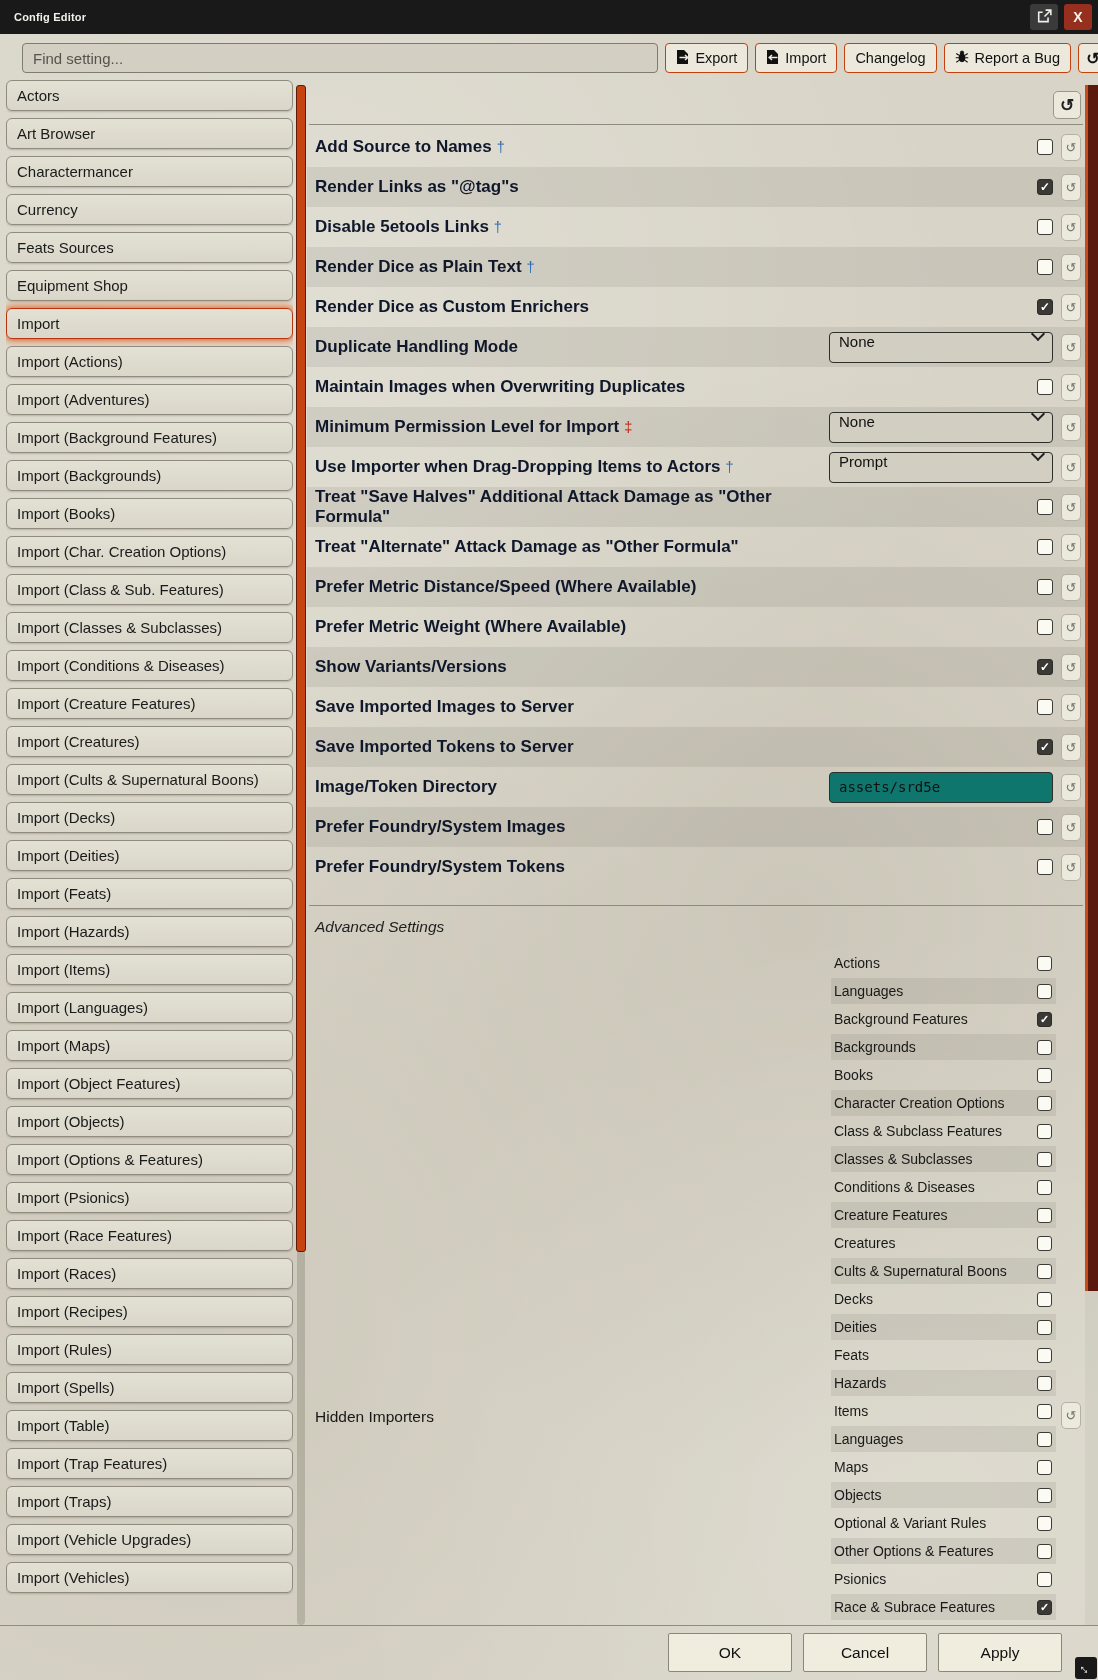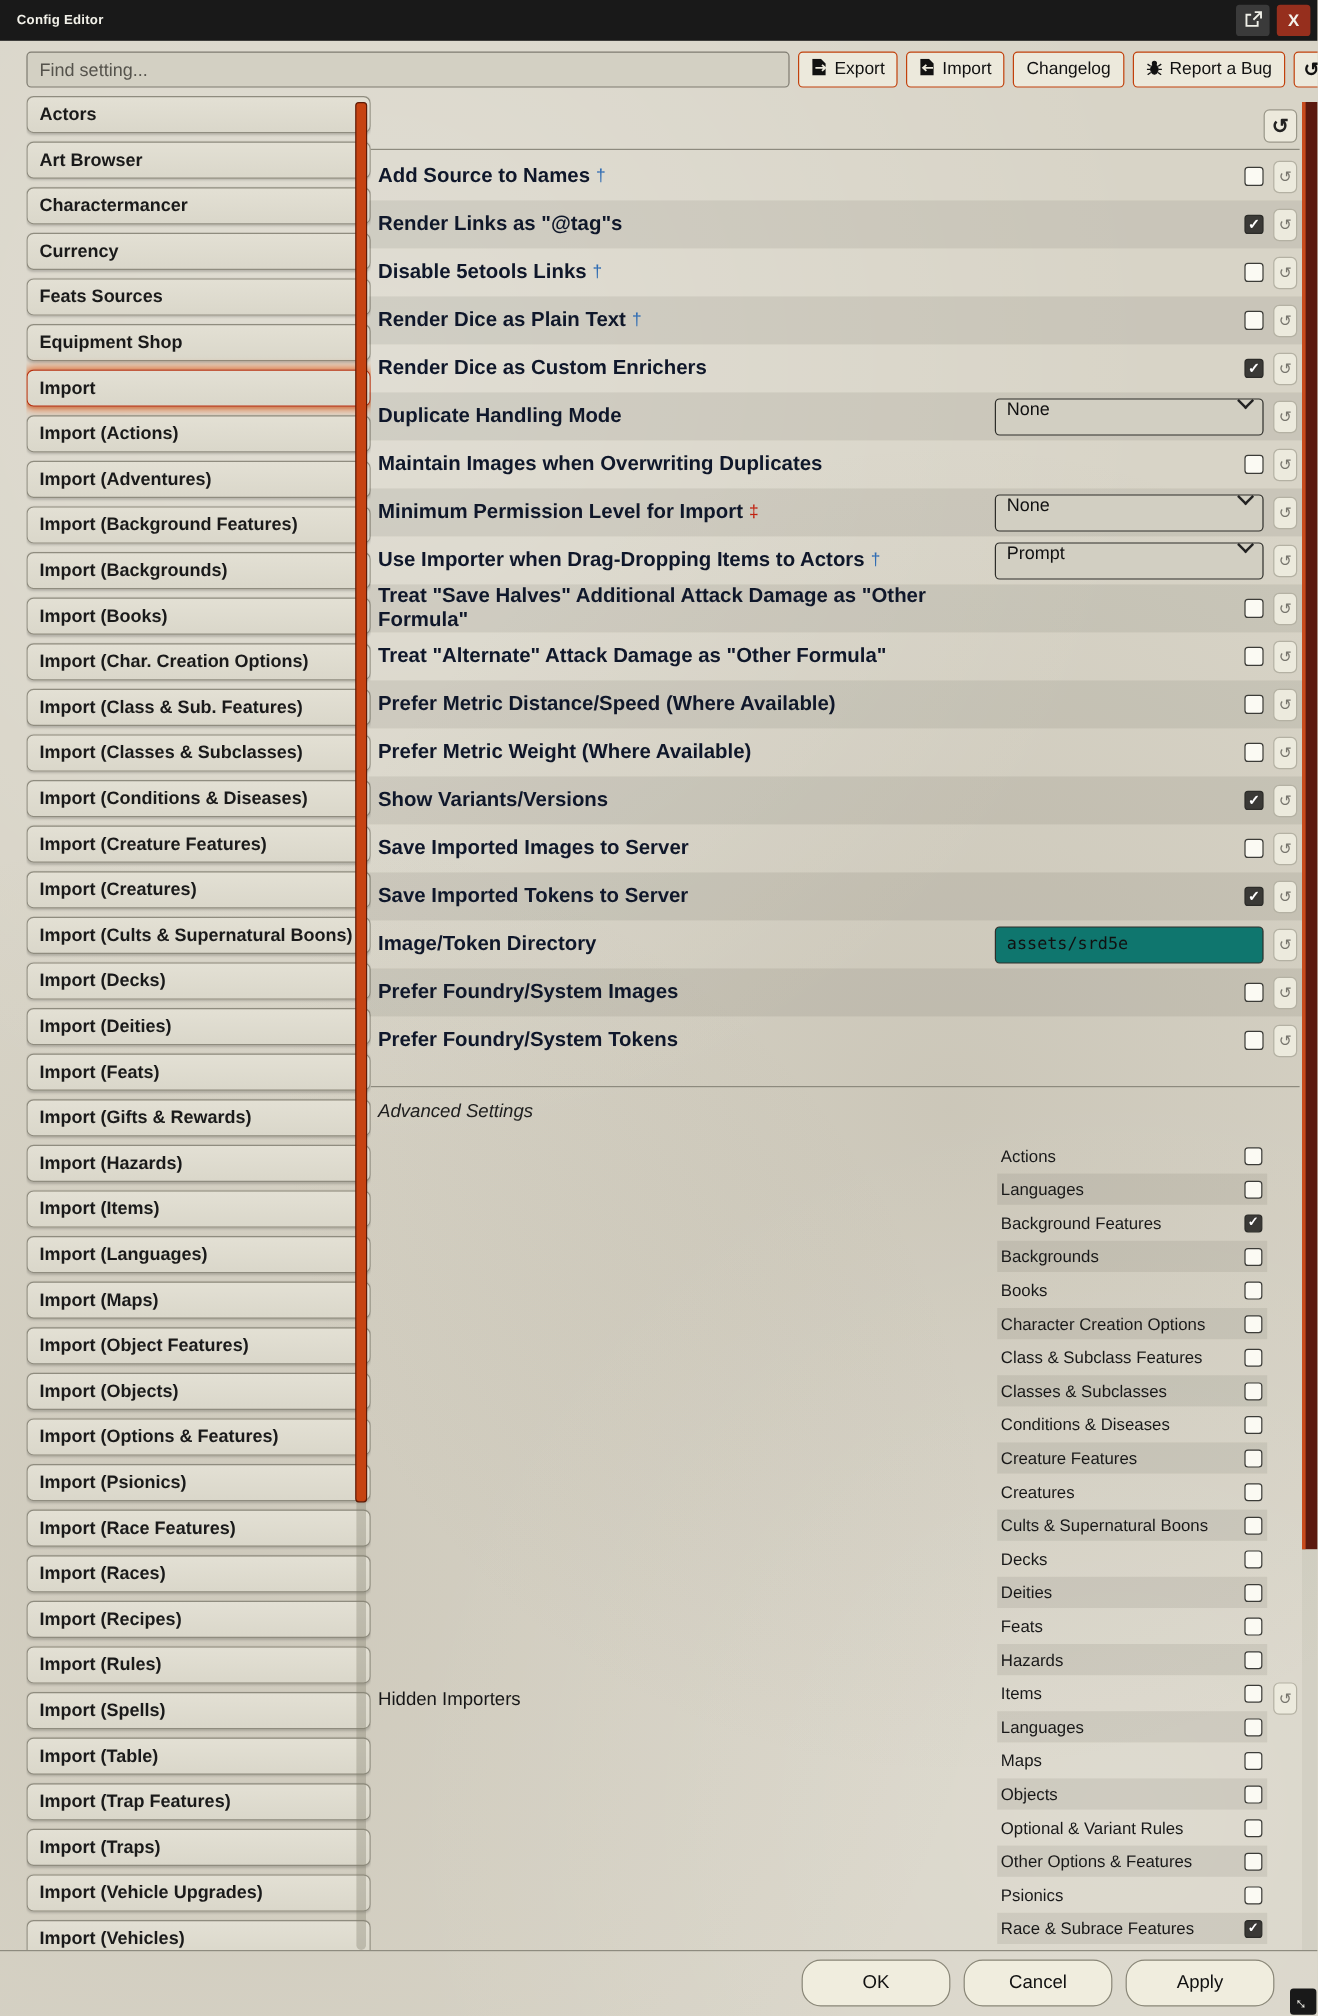--- a/index.html
+++ b/index.html
@@ -24,21 +24,21 @@
   .toolbar{position:absolute;left:16px;top:34px;width:100%;height:42px;display:flex;gap:7px;
     padding:6px 6px 0 6px;box-sizing:border-box;align-items:center;}
   .search-input{flex:1;height:30px;background:#d3d0c3;border:1px solid #7e7b70;border-radius:4px;
     padding:0 10px;font-size:15px;color:#222;font-family:"Liberation Sans",sans-serif;box-sizing:border-box;}
   .search-input::placeholder{color:#55534c;opacity:1;}
   .tb-btn{height:30px;background:#ece9dc;border:1px solid #c2410c;border-radius:4px;padding:0 10px;
     font-size:14.5px;color:#111;display:flex;align-items:center;gap:6px;cursor:pointer;white-space:nowrap;
     font-family:"Liberation Sans",sans-serif;}
   .tb-undo{width:30px;justify-content:center;padding:0;font-size:16px;font-weight:bold;}
   
-  .sidebar{position:absolute;left:22px;top:80px;width:287px;height:1545px;overflow:hidden;font-weight:bold;}
+  .sidebar{position:absolute;left:6px;top:80px;width:287px;height:1545px;overflow:hidden;}
   .side-item{height:31px;margin-bottom:7px;border:1px solid #8f8c7f;border-radius:6px;display:flex;
     align-items:center;padding:0 10px;font-size:15px;background:linear-gradient(#e3e0d4,#dad7ca);
     box-shadow:0 1px 2px rgba(0,0,0,.18);cursor:pointer;box-sizing:border-box;}
   .side-item.selected{border:1px solid #b93310;box-shadow:0 0 7px 2px rgba(230,90,20,.8),0 1px 2px rgba(0,0,0,.15);}
   .side-scrollbar{position:absolute;left:297px;top:85px;width:8px;height:1540px;background:rgba(130,125,110,.35);border-radius:4px;}
   .side-thumb{position:absolute;left:-1px;top:0;width:8px;height:1165px;background:#c64312;
     border:1px solid #5e1a06;border-radius:3px;}
   
   .main{position:absolute;left:307px;top:85px;width:778px;height:1540px;overflow:hidden;}
   .main-scrollbar{position:absolute;left:1085px;top:85px;width:13px;height:1540px;background:rgba(60,55,40,.05);}
@@ -75,21 +75,21 @@
   .hidden-undo{position:absolute;right:4px;top:452px;}
   .hlist{margin-left:auto;margin-right:29px;width:225px;display:flex;flex-direction:column;}
   .hrow{height:26px;margin-bottom:2px;display:flex;align-items:center;padding:0 4px 0 3px;
     box-sizing:border-box;font-size:14px;color:#191919;}
   .hrow:nth-child(even){background:rgba(60,55,40,.09);}
   .hrow .checkbox{margin-left:auto;width:15px;height:15px;}
   .hrow .checkbox .tick{font-size:11px;}
   
   .footer-line{position:absolute;left:0;top:1625px;width:100%;border-top:1px solid #8e8b7f;}
   .footer{position:absolute;left:668px;top:1633px;display:flex;gap:11px;}
-  .fbtn{width:124px;height:39px;background:#f0edde;border:1px solid #8a8778;border-radius:16px;
+  .fbtn{width:124px;height:39px;background:#f0edde;border:1px solid #8a8778;border-radius:2px;
     font-size:15.5px;color:#111;display:flex;align-items:center;justify-content:center;cursor:pointer;
     font-family:"Liberation Sans",sans-serif;}
   .resize{position:absolute;left:1075px;top:1657px;width:22px;height:22px;background:#191919;
     border-radius:3px;display:flex;align-items:center;justify-content:center;cursor:nwse-resize;}
   .rz{display:inline-block;transform:rotate(45deg);color:#f0efe8;font-size:14px;font-weight:bold;line-height:1;}
 </style>
 </head>
 <body>
 
 <div class="titlebar">
@@ -207,23 +207,20 @@
     <div class="side-item">
       <span>Import (Decks)</span>
     </div>
     <div class="side-item">
       <span>Import (Deities)</span>
     </div>
     <div class="side-item">
       <span>Import (Feats)</span>
     </div>
     <div class="side-item">
-      <span>Import (Gifts &amp; Rewards)</span>
-    </div>
-    <div class="side-item">
       <span>Import (Hazards)</span>
     </div>
     <div class="side-item">
       <span>Import (Items)</span>
     </div>
     <div class="side-item">
       <span>Import (Languages)</span>
     </div>
     <div class="side-item">
       <span>Import (Maps)</span>

